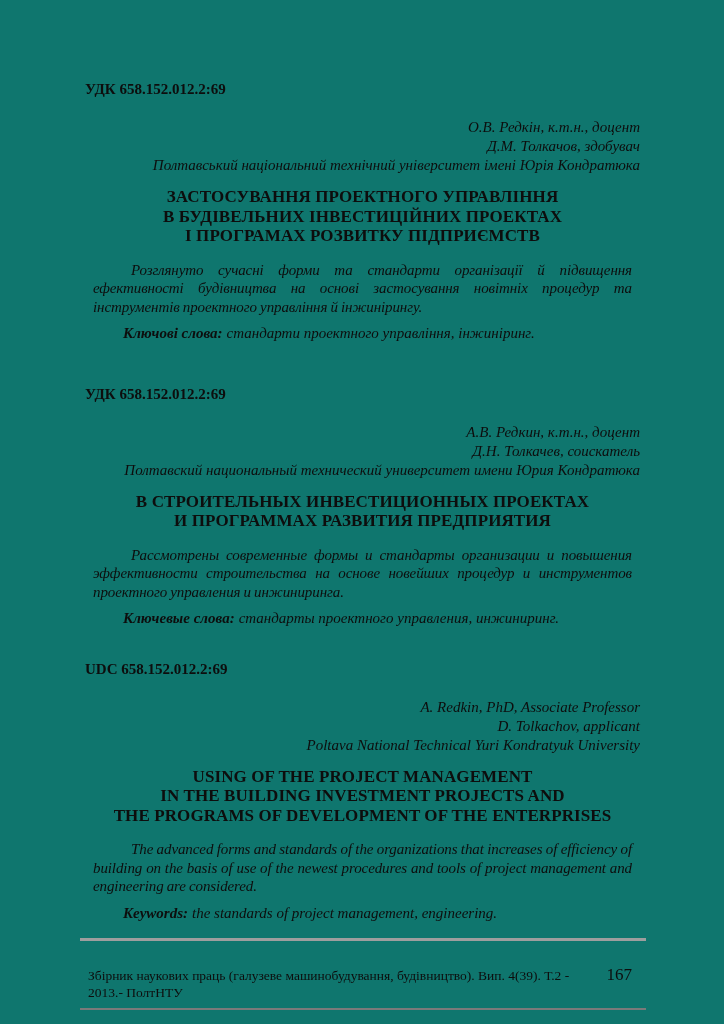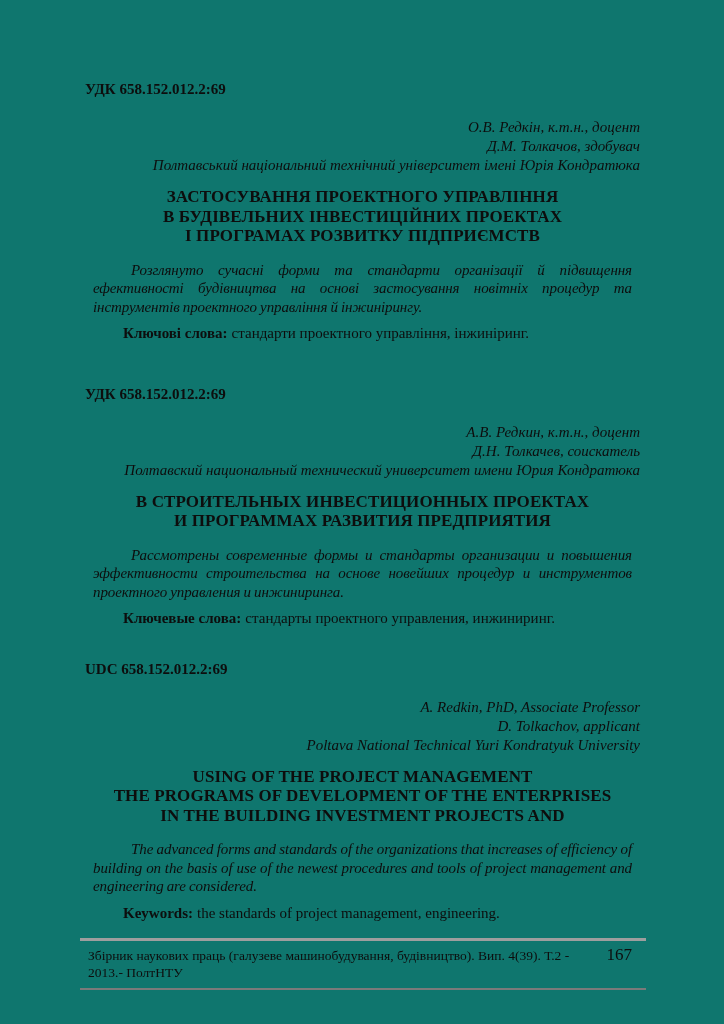--- a/index.html
+++ b/index.html
@@ -54,20 +54,21 @@
     font-style: italic;
     font-size: 15px;
     line-height: 18.5px;
     text-align: justify;
     text-indent: 38px;
     margin: 8px;
     letter-spacing: -0.1px;
     word-spacing: -0.5px;
   }
   .keywords {
+    font-style: italic;
     font-size: 15px;
     line-height: 18.5px;
     text-indent: 38px;
     margin: 0;
   }
   .kw-label {
     font-weight: bold;
     margin-right: 4px;
   }
 
@@ -87,20 +88,21 @@
   .footer-text {
     font-size: 13.5px;
     line-height: 17px;
   }
   .footer-pagenum {
     font-size: 17px;
     line-height: 17px;
     padding-right: 14px;
     padding-left: 20px;
     white-space: nowrap;
+    margin-top: 20px;
   }
 </style>
 </head>
 <body>
 
 <div class="page">
 
   <section class="section section-ua">
     <p class="udc">УДК 658.152.012.2:69</p>
     <div class="authors">
@@ -138,22 +140,22 @@
 
   <section class="section section-en">
     <p class="udc">UDC 658.152.012.2:69</p>
     <div class="authors">
       <p>A. Redkin, PhD, Associate Professor</p>
       <p>D. Tolkachov, applicant</p>
       <p>Poltava National Technical Yuri Kondratyuk University</p>
     </div>
     <h1 class="title">
       <span>USING OF THE PROJECT MANAGEMENT</span>
+      <span>IN THE BUILDING INVESTMENT PROJECTS AND</span>
       <span>THE PROGRAMS OF DEVELOPMENT OF THE ENTERPRISES</span>
-      <span>IN THE BUILDING INVESTMENT PROJECTS AND</span>
     </h1>
     <p class="abstract">The advanced forms and standards of the organizations that increases of efficiency of building on the basis of use of the newest procedures and tools of project management and engineering are considered.</p>
     <p class="keywords">
       <span class="kw-label">Keywords:</span><span>the standards of project management, engineering.</span>
     </p>
   </section>
 
   <div class="footer">
     <span class="footer-text">Збірник наукових праць (галузеве машинобудування, будівництво). Вип. 4(39). Т.2 - 2013.- ПолтНТУ</span>
     <span class="footer-pagenum">167</span>

